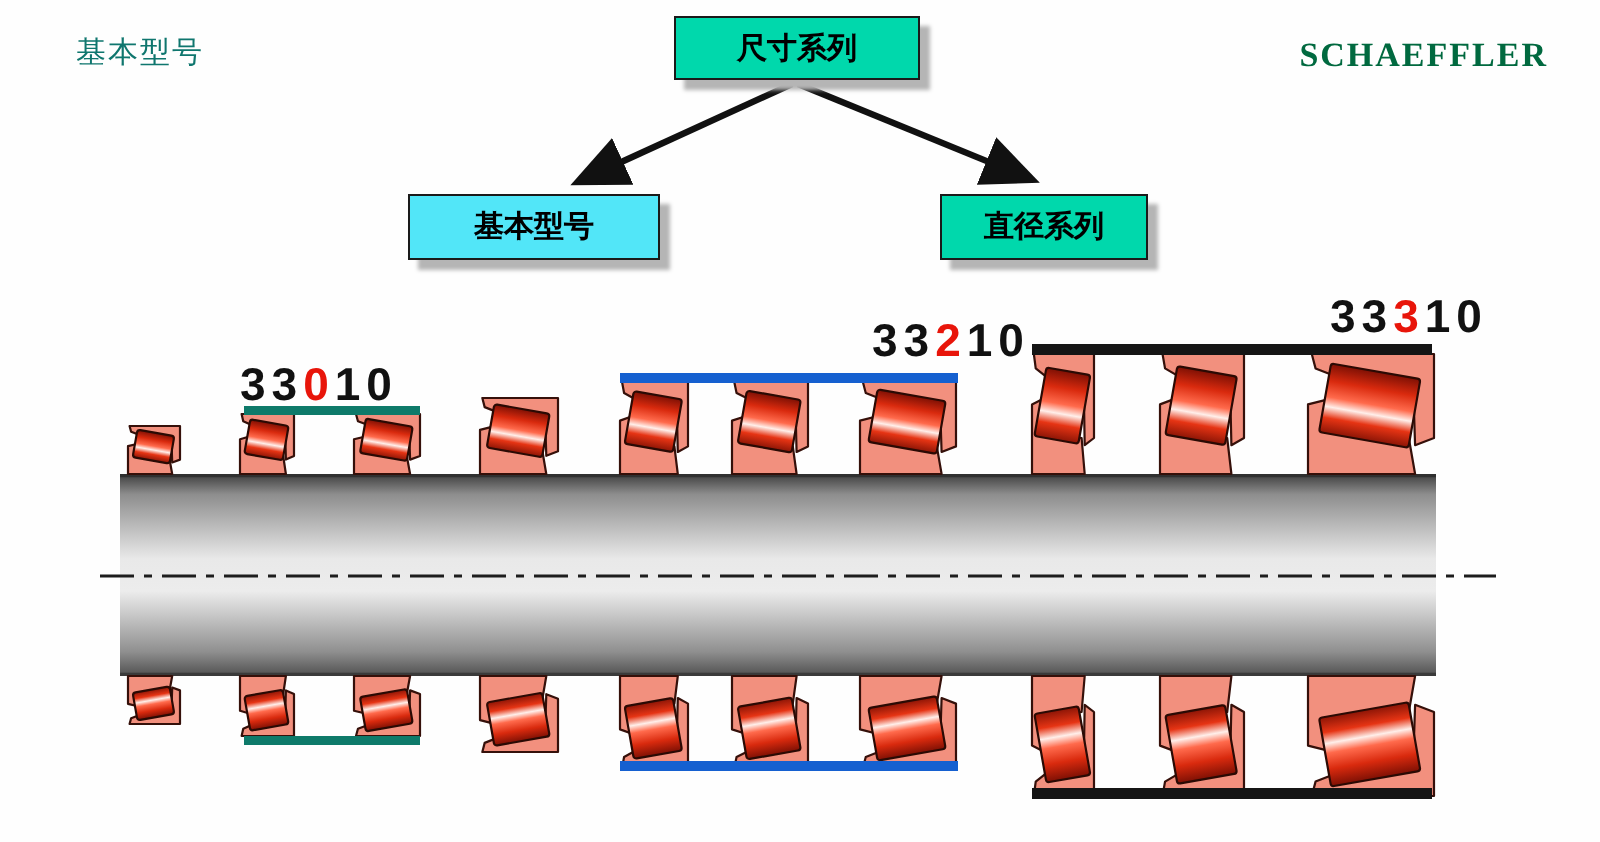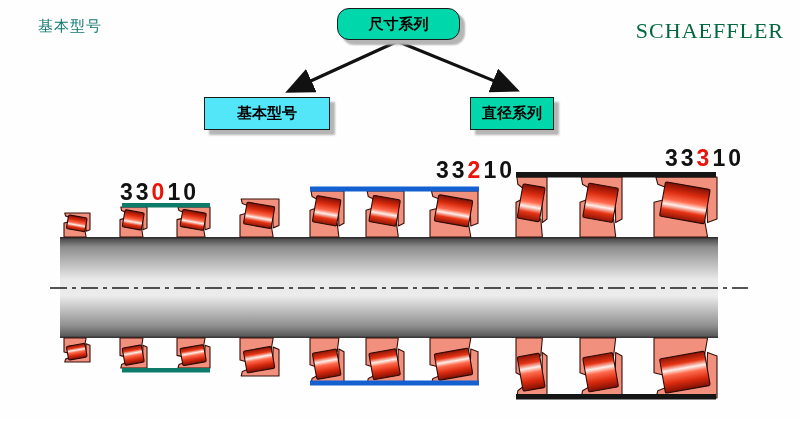--- a/index.html
+++ b/index.html
@@ -12,34 +12,34 @@
   .title-block{position:absolute;left:22px;top:10px;}
   .title-line1{
     font-family:"Liberation Serif","DejaVu Serif",serif;
     font-size:13px;color:#4d4d4d;letter-spacing:1px;
   }
   .title-line2{
     font-family:"Liberation Serif","DejaVu Serif",serif;
     font-size:15px;color:#0f766e;font-weight:normal;margin-top:7px;letter-spacing:1px;margin-left:16px;
   }
   .logo{
-    position:absolute;right:16px;top:18px;
+    position:absolute;right:26px;top:18px;
     font-family:"Liberation Serif","DejaVu Serif",serif;
-    font-weight:normal;font-size:22px;letter-spacing:1px;color:var(--logo-green);
+    font-weight:bold;font-size:17px;letter-spacing:1px;color:var(--logo-green);
   }
 
   .flow-box{
     position:absolute;display:flex;align-items:center;justify-content:center;
     border:1px solid #1a1a1a;box-sizing:border-box;
     font-size:15px;font-weight:bold;color:#000;
     box-shadow:5px 5px 2px #b5b5b5;
   }
-  .flow-root   {left:337px;top:8px;width:123px;height:32px;background:var(--flow-green);border-radius:12px;}
+  .flow-root   {left:337px;top:8px;width:123px;height:32px;background:var(--flow-green);}
   .flow-left   {left:204px;top:97px;width:126px;height:33px;background:var(--flow-cyan);}
-  .flow-right  {left:470px;top:97px;width:84px;height:33px;background:var(--flow-green);}
+  .flow-right  {left:470px;top:97px;width:104px;height:33px;background:var(--flow-green);}
 
   .series-label{
     position:absolute;font-weight:bold;font-size:23px;color:#111;
     letter-spacing:3px;white-space:nowrap;
   }
   .series-label .hl{color:var(--red);}
   #lbl0{left:120px;top:179px;}
   #lbl1{left:436px;top:157px;}
   #lbl2{left:665px;top:145px;text-align:center;}
 </style>

